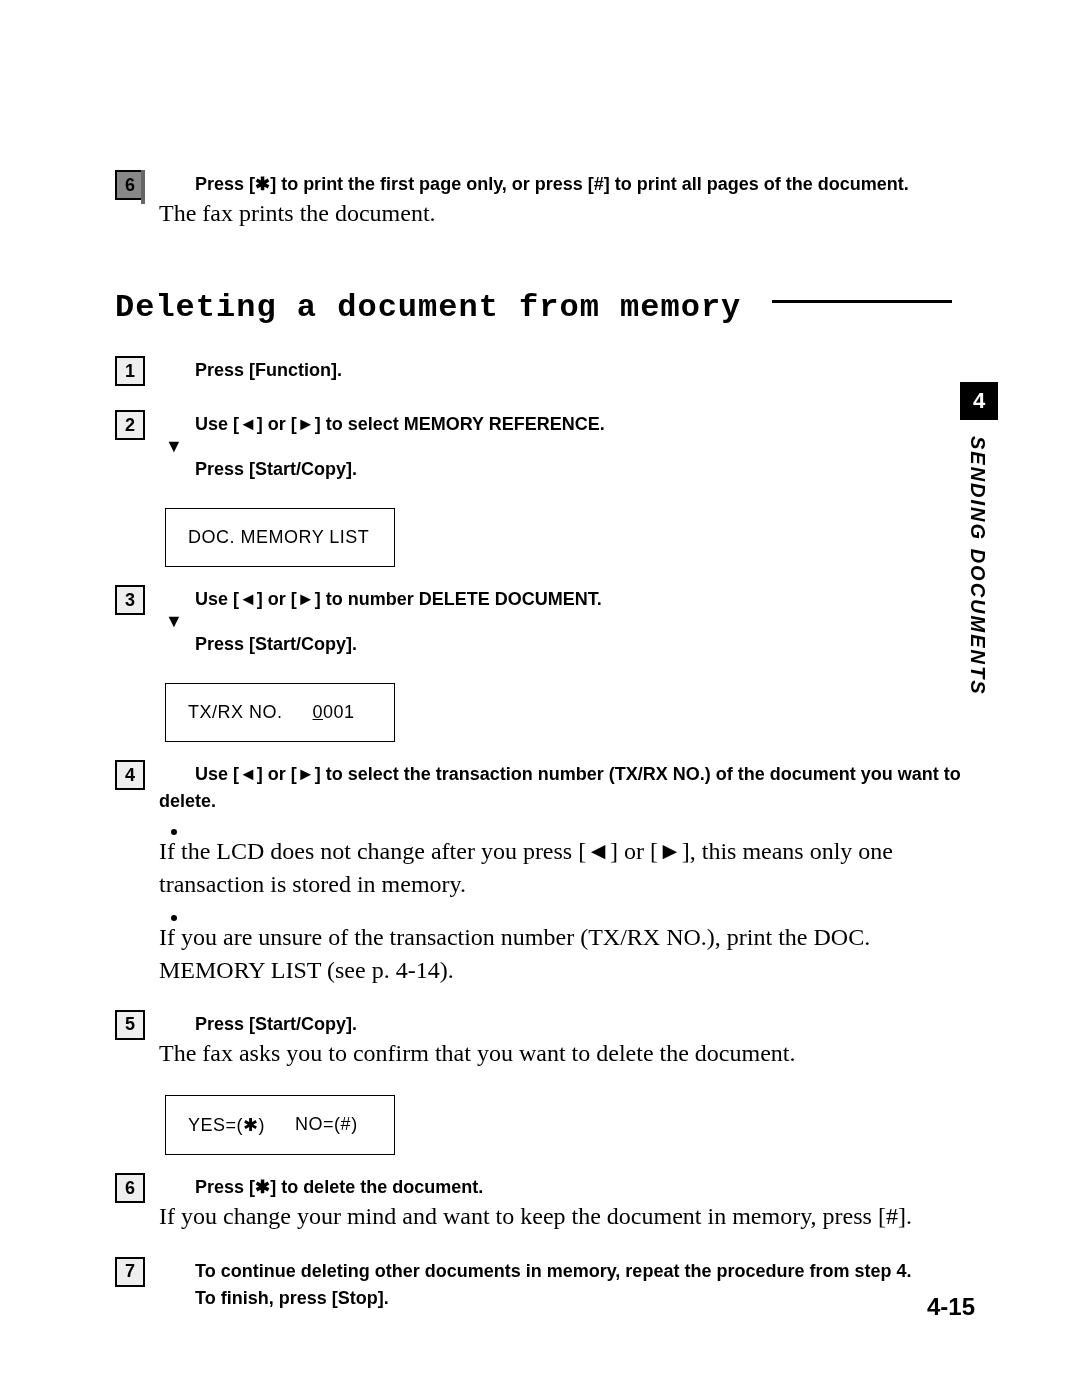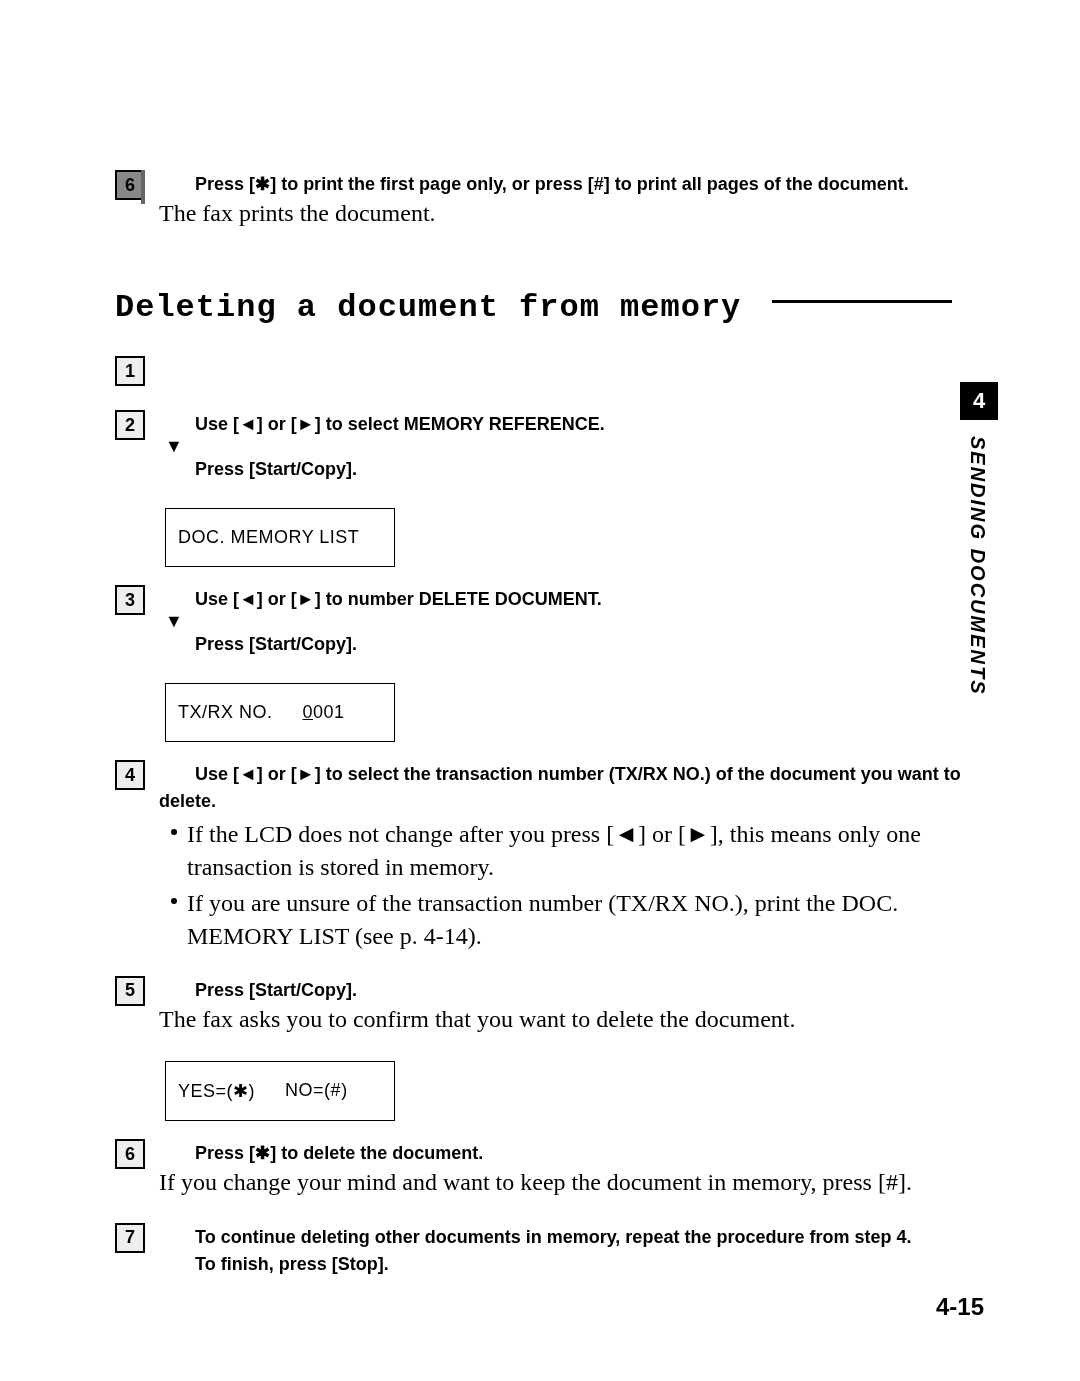--- a/index.html
+++ b/index.html
@@ -69,36 +69,37 @@
       display: inline-block;
       border-bottom: 3px solid #000;
       width: 180px;
       vertical-align: middle;
       margin-left: 10px;
       position: relative;
       top: -6px;
     }
     .lcd-box {
       border: 1.5px solid #000;
-      padding: 18px 12px;
+      padding: 18px 22px;
       font-family: Arial, Helvetica, sans-serif;
       font-size: 18px;
       letter-spacing: 0.5px;
       display: inline-block;
       margin: 18px 0 18px 50px;
       min-width: 230px;
     }
     .lcd-row {
       display: flex;
       gap: 30px;
     }
     .list-item {
       display: flex;
       align-items: flex-start;
       margin-top: 4px;
+      flex-direction: column;
     }
     .bullet {
       width: 6px; height: 6px;
       background: #000;
       border-radius: 50%;
       margin: 11px 10px 0 12px;
       flex-shrink: 0;
     }
     .arrow-down {
       font-size: 18px;
@@ -131,21 +132,21 @@
       font-size: 20px;
       letter-spacing: 2px;
       writing-mode: vertical-rl;
       text-orientation: mixed;
       margin-top: 16px;
       margin-left: 6px;
     }
     .page-num {
       position: absolute;
       bottom: 60px;
-      right: 96px;
+      right: 105px;
       font-family: Arial, Helvetica, sans-serif;
       font-weight: bold;
       font-size: 24px;
     }
     .u0 { text-decoration: underline; }
     .step-gap { margin-bottom: 24px; }
     .arrow-glyph { font-family: Arial, sans-serif; font-weight: bold; }
   </style>
 </head>
 <body>
@@ -165,20 +166,23 @@
 
 
 <div class="heading">
   <span>Deleting a document from memory</span>
   <span class="heading-line"></span>
 </div>
 
 
 <div class="step-row step-gap">
   <div class="step-num">1</div>
+  <div class="step-content">
+    <span class="bold">Press [Function].</span>
+  </div>
 </div>
 
 
 <div class="step-row">
   <div class="step-num">2</div>
   <div class="step-content">
     <span class="bold">
       <span>Use [</span><span class="arrow-glyph">◄</span><span>] or [</span><span class="arrow-glyph">►</span><span>] to select MEMORY REFERENCE.</span>
     </span>
     <div class="arrow-down">▼</div>

